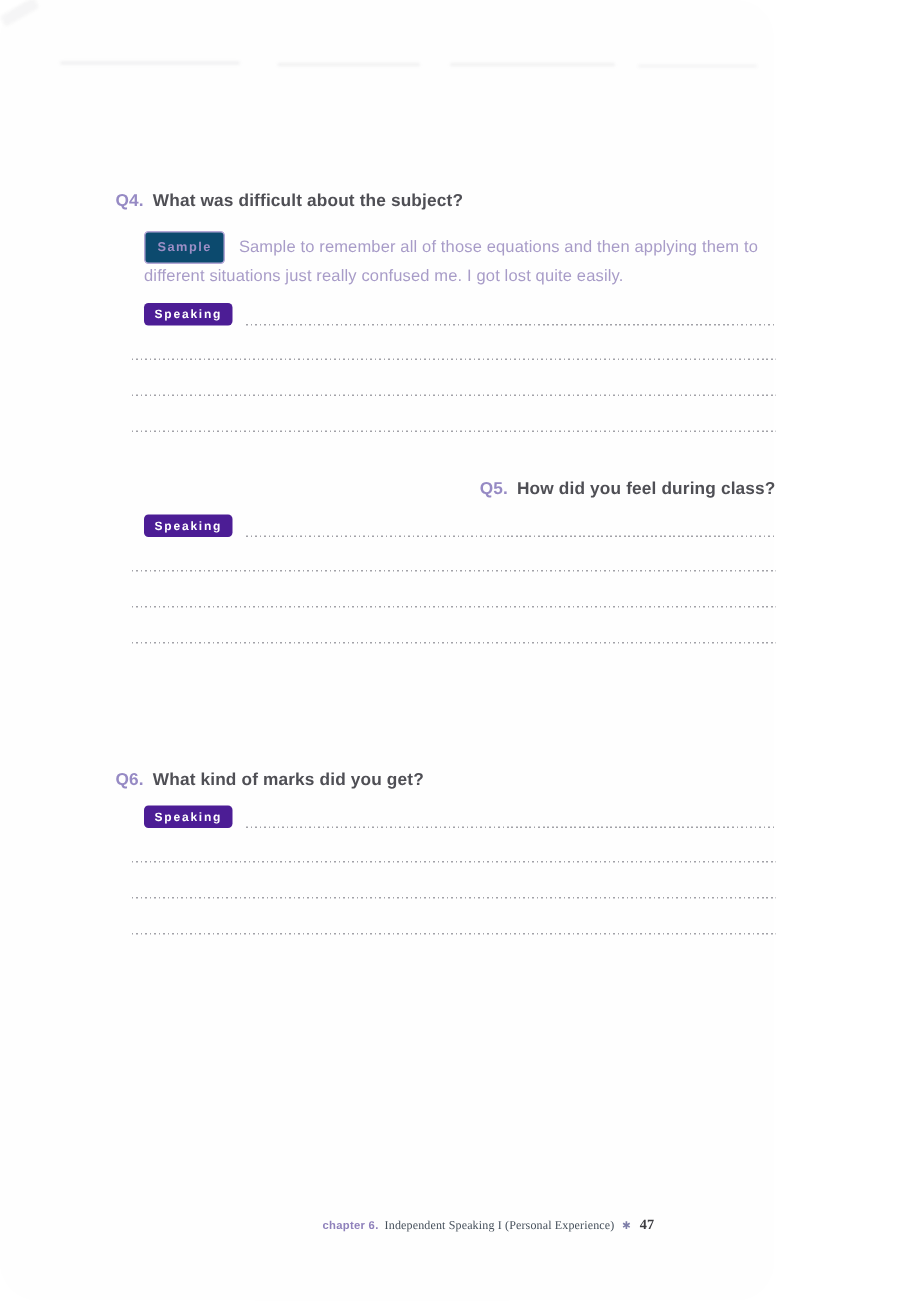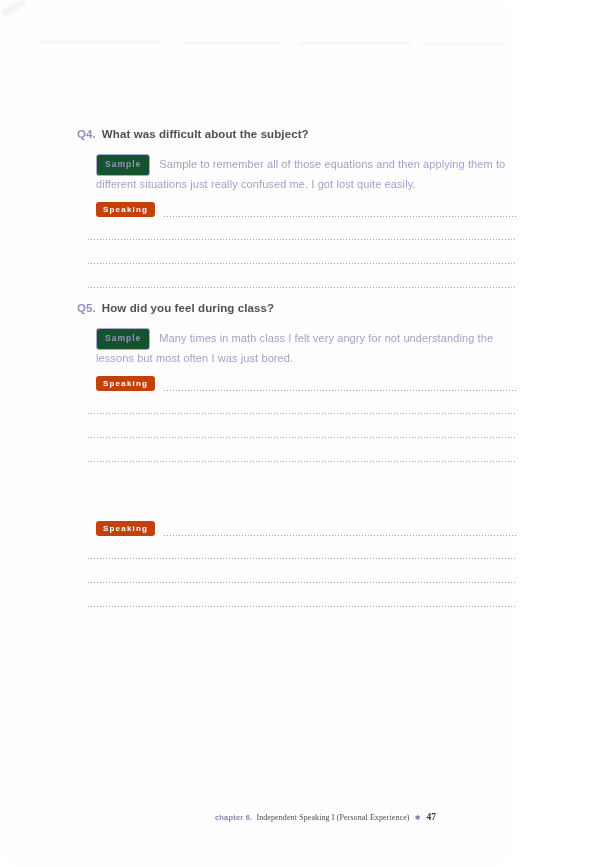--- a/index.html
+++ b/index.html
@@ -31,21 +31,21 @@
   .scan-a3 { left: 300px; top: 42px; width: 110px; height: 2px; }
   .scan-a4 { left: 425px; top: 43px; width: 80px;  height: 2px; opacity:.7; }
   .scan-a5 { left: 0px;   top: 4px;  width: 26px;  height: 8px; transform: rotate(-30deg); opacity:.6; }
 
   .question-block {
     position: absolute;
     left: 77px;
     width: 440px;
   }
   .qb-0 { top: 126px; }
-  .qb-1 { top: 300px; }
+  .qb-1 { top: 318px; text-align: right; }
   .qb-2 { top: 512px; }
 
   .q-heading {
     font-size: 11.5px;
     font-weight: bold;
     line-height: 16px;
     letter-spacing: 0.1px;
   }
   .q-num  { color: #968ac4; margin-right: 6px; }
   .q-text { color: #4f4f55; }
@@ -61,36 +61,36 @@
   .sample-box {
     display: inline-block;
     font-size: 8.5px;
     font-weight: bold;
     letter-spacing: 1px;
     color: #9d8fc6;
     border: 1px solid #b3a7d6;
     border-radius: 3px;
     padding: 1px 8px 2px 8px;
     margin-right: 9px;
-    background: #14532d;
+    background: #0c4a6e;
     vertical-align: 1px;
   }
 
   .speaking-row {
     display: flex;
     align-items: flex-end;
     margin: 9px 0 0 19px;
   }
   .speaking-badge {
     display: inline-block;
     font-size: 8px;
     font-weight: bold;
     letter-spacing: 1.2px;
     color: #ffffff;
-    background: #c2410c;
+    background: #4c1d95;
     border-radius: 3px;
     padding: 3px 7px 3px 7px;
   }
   .speaking-line {
     flex: 1;
     margin-left: 9px;
     height: 4px;
     background-image: repeating-linear-gradient(to right, #a2a2a8 0, #a2a2a8 1px, transparent 1px, transparent 3px);
     background-size: 100% 1px;
     background-position: 0 100%;
@@ -164,33 +164,33 @@
     </div>
     <div class="answer-line first"></div>
     <div class="answer-line"></div>
     <div class="answer-line"></div>
   </section>
 
   <section class="question-block qb-1">
     <div class="q-heading">
       <span class="q-num">Q5.</span><span class="q-text">How did you feel during class?</span>
     </div>
-    <p class="sample-para">
-      <span class="sample-box">Sample</span><span>Many times in math class I felt very angry for not understanding the lessons but most often I was just bored.</span>
-    </p>
     <div class="speaking-row">
       <span class="speaking-badge">Speaking</span>
       <span class="speaking-line"></span>
     </div>
     <div class="answer-line first"></div>
     <div class="answer-line"></div>
     <div class="answer-line"></div>
   </section>
 
   <section class="question-block qb-2">
+    <div class="q-heading">
+      <span class="q-num">Q6.</span><span class="q-text">What kind of marks did you get?</span>
+    </div>
     <div class="speaking-row">
       <span class="speaking-badge">Speaking</span>
       <span class="speaking-line"></span>
     </div>
     <div class="answer-line first"></div>
     <div class="answer-line"></div>
     <div class="answer-line"></div>
   </section>
 
   <footer class="page-footer">

